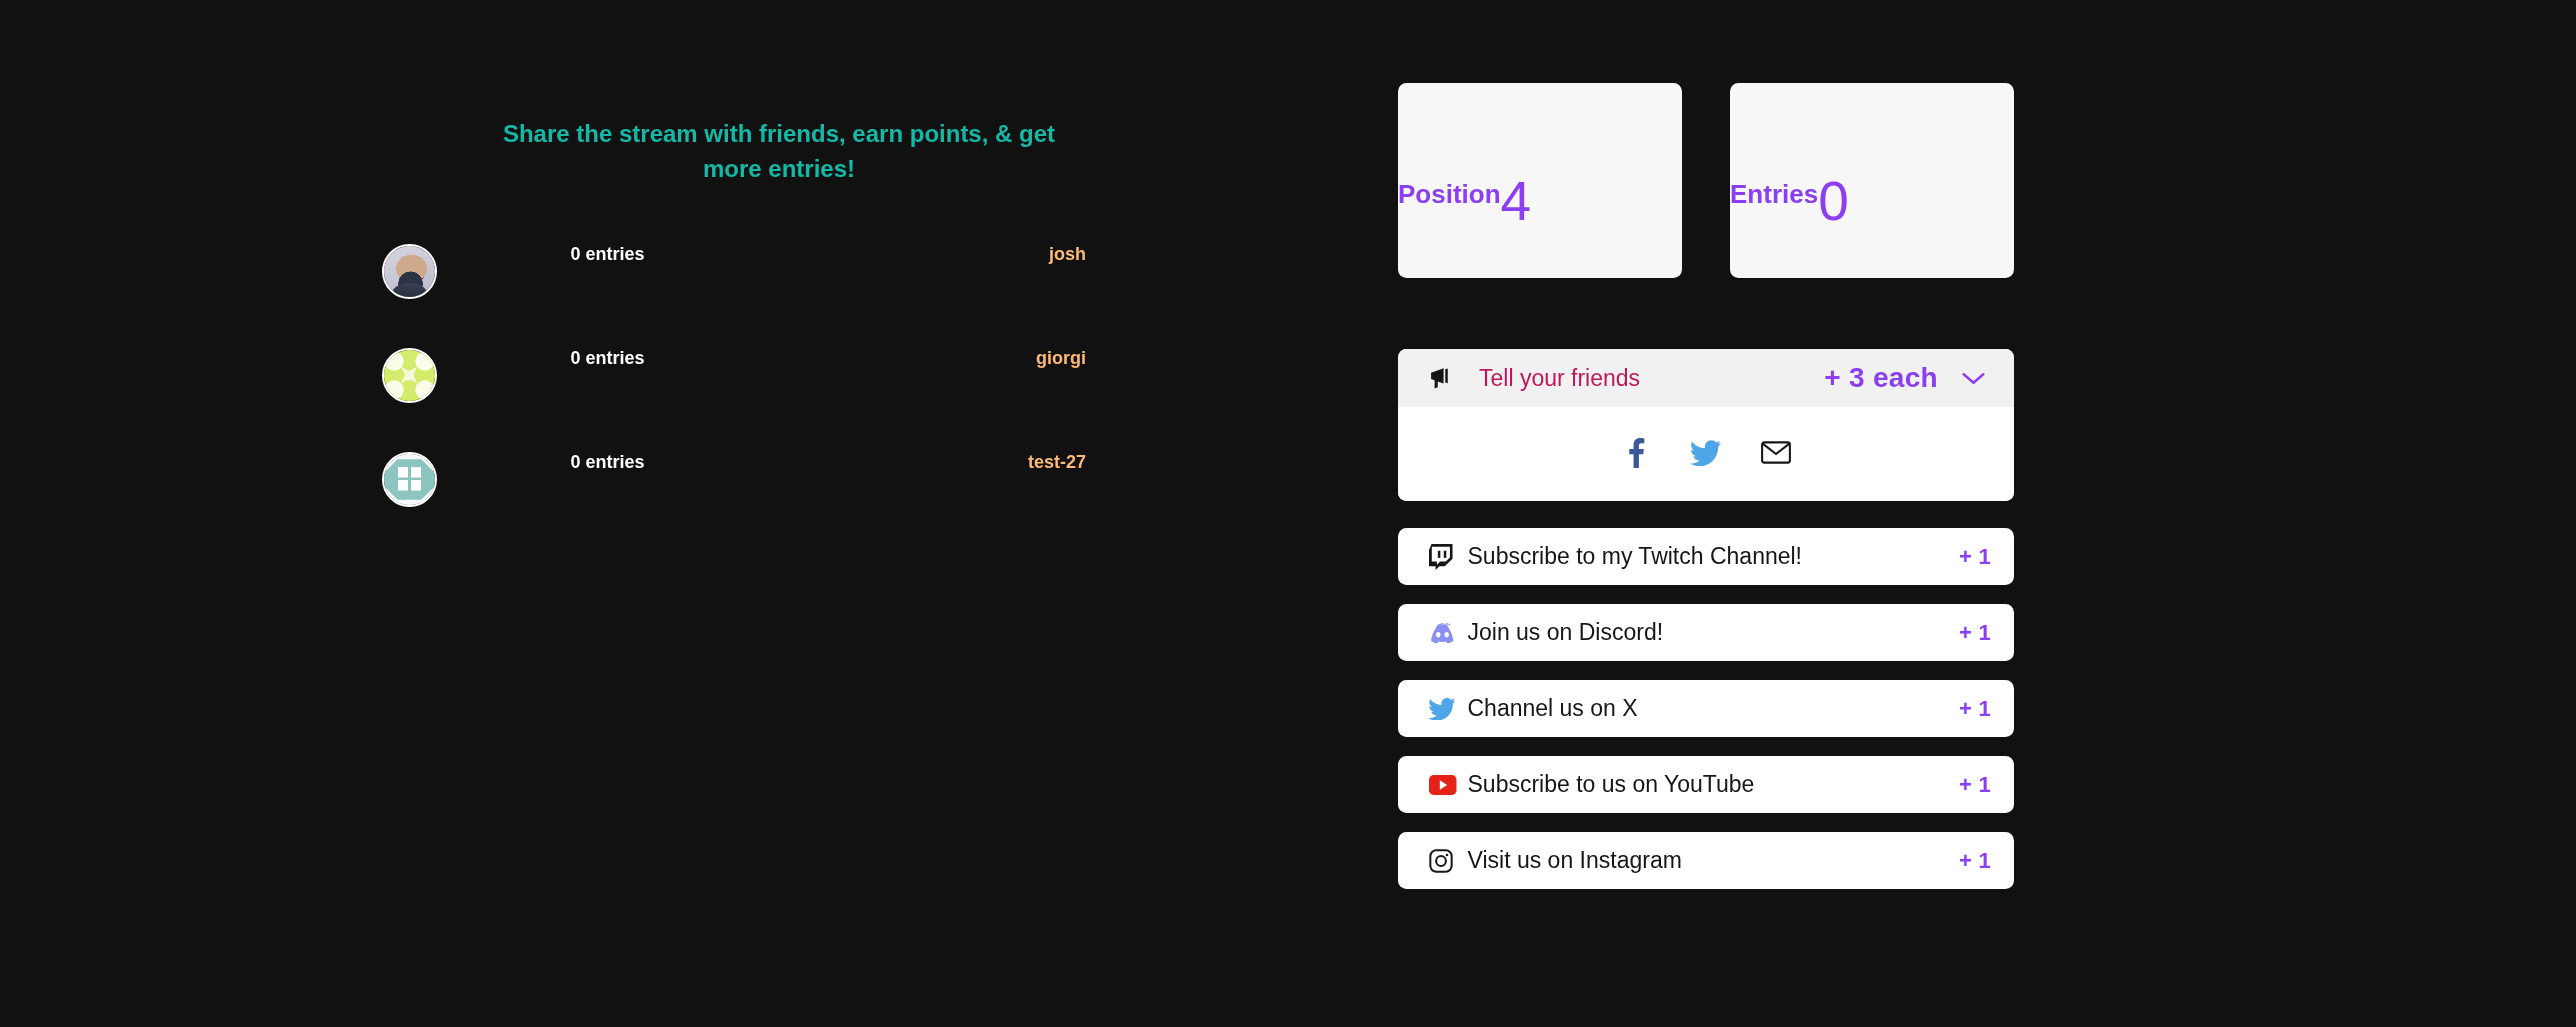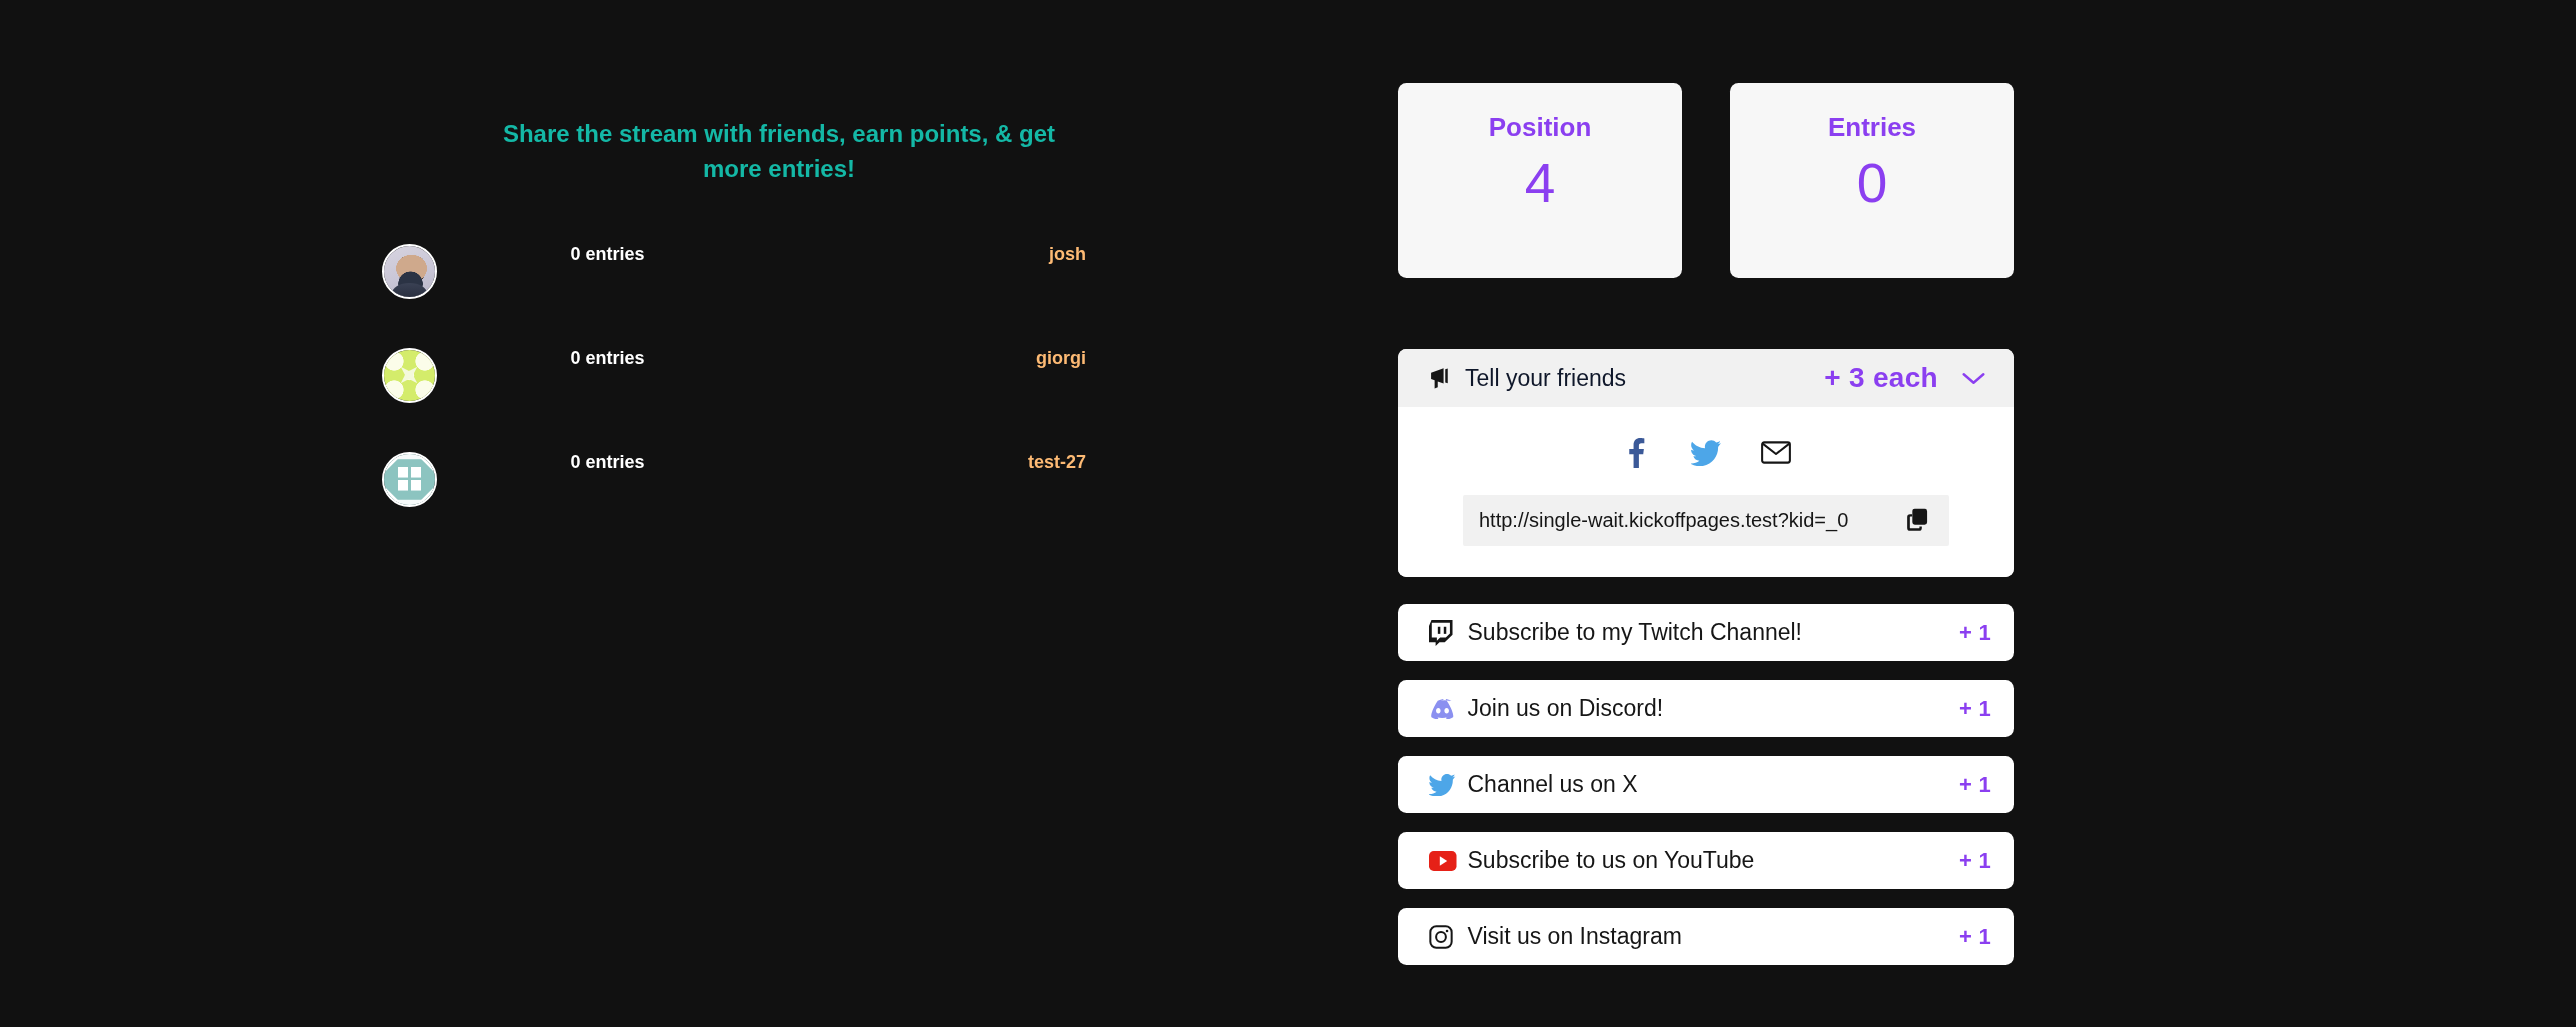--- a/index.html
+++ b/index.html
@@ -185,21 +185,20 @@
     display: flex;
     gap: 48px;
   }
 
   .stat-card {
     flex: 1;
     height: 195px;
     background: #f7f7f7;
     border-radius: 8.5px;
     display: flex;
-    flex-direction: column;
     align-items: center;
     padding-top: 28.5px;
   }
 
   .stat-label {
     font-size: 26px;
     font-weight: 600;
     color: #8B3FF0;
   }
 
@@ -230,22 +229,22 @@
   .share-head-icon {
     width: 32px;
     display: flex;
     align-items: center;
     flex: none;
   }
 
   .share-head-title {
     font-size: 23px;
     font-weight: 500;
-    color: #0f172a;
-    margin-left: 4px;
+    color: #be185d;
+    margin-left: 18px;
   }
 
   .share-head-pts {
     margin-left: auto;
     font-size: 28px;
     font-weight: 700;
     color: #8B3FF0;
     letter-spacing: 0.3px;
   }
 
@@ -441,29 +440,20 @@
 
           <span class="share-icon-btn">
             <svg width="30" height="23" viewBox="0 0 32 24" fill="none" stroke="#161616" stroke-width="2.2" stroke-linejoin="round">
               <rect x="1.2" y="1.2" width="29.6" height="21.6" rx="2.2"></rect>
               <path d="M1.8 2.6 L16 13.6 L30.2 2.6"></path>
             </svg>
           </span>
 
         </div>
 
-        <div class="url-row">
-          <span class="url-text">http://single-wait.kickoffpages.test?kid=_0</span>
-          <span class="copy-btn">
-            <svg width="23" height="24" viewBox="0 0 24 25" fill="#161616">
-              <path d="M9.2 0.8 h10.2 a2.6 2.6 0 0 1 2.6 2.6 v11.4 a2.6 2.6 0 0 1 -2.6 2.6 H9.2 a2.6 2.6 0 0 1 -2.6 -2.6 V3.4 A2.6 2.6 0 0 1 9.2 0.8 Z"></path>
-              <path d="M4.2 6.4 H6.4 V8.9 H4.6 a0.6 0.6 0 0 0 -0.6 0.6 V20.6 a0.6 0.6 0 0 0 0.6 0.6 H13.4 a0.6 0.6 0 0 0 0.6 -0.6 V19.4 H16.5 V20.8 A3 3 0 0 1 13.5 23.8 H4.2 A3 3 0 0 1 1.2 20.8 V9.4 A3 3 0 0 1 4.2 6.4 Z"></path>
-            </svg>
-          </span>
-        </div>
 
       </div>
     </div>
 
     <div class="actions">
 
       <div class="action-row">
         <span class="action-icon">
           <svg width="24" height="26" viewBox="0 0 25 27" fill="#161616">
             <path d="M2.6 0 L0 6.2 V23.2 H6.9 V27 L10.9 23.2 H16.4 L24.5 15.2 V0 Z M21.8 13.9 L17.5 18.2 H11.6 L8.2 21.5 V18.2 H2.9 V2.7 H21.8 Z"></path>

